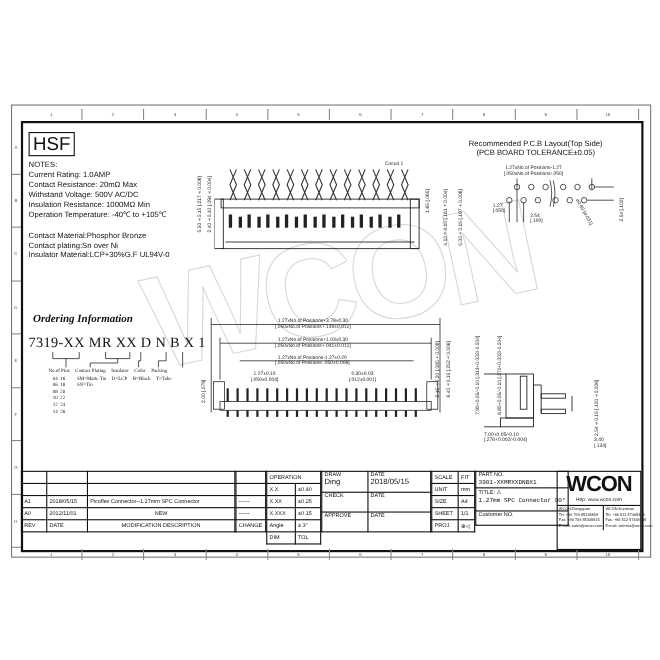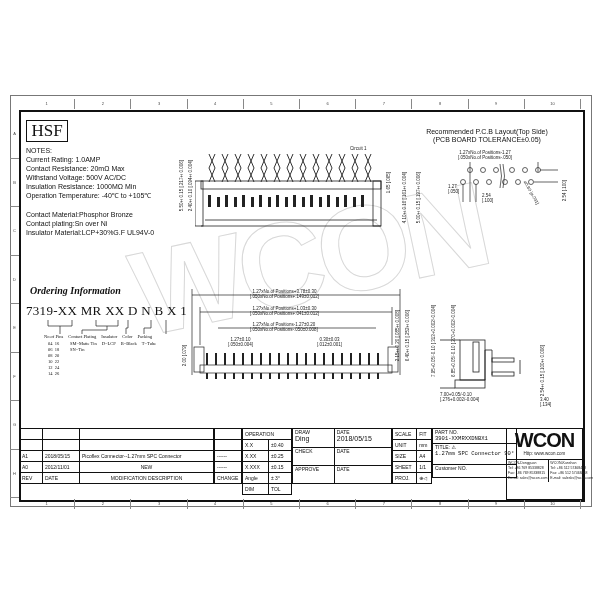--- a/index.html
+++ b/index.html
@@ -6,21 +6,21 @@
   body{width:600px;height:600px;position:relative;overflow:hidden;font-family:"Liberation Sans",sans-serif;color:#111;}
   .abs{position:absolute;}
   .frame-outer{left:10px;top:95px;width:580px;height:410px;border:1px solid #777;}
   .frame-inner{left:19px;top:110px;width:562px;height:388px;border:2px solid #111;}
   .ruler-top{left:19px;top:99px;width:562px;height:10px;display:flex;}
   .ruler-top div{flex:1;border-right:1px solid #888;font-size:4px;text-align:center;color:#444;line-height:10px;}
   .ruler-bot{left:19px;top:499px;width:562px;height:10px;display:flex;}
   .ruler-bot div{flex:1;border-right:1px solid #888;font-size:4px;text-align:center;color:#444;line-height:10px;}
   .ruler-left{left:10px;top:110px;width:9px;height:388px;display:flex;flex-direction:column;}
   .ruler-left div{flex:1;border-bottom:1px solid #888;font-size:4px;text-align:center;color:#444;display:flex;align-items:center;justify-content:center;}
-  .hsf{left:26px;top:120px;width:40px;height:20px;border:1.5px solid #111;font-family:Liberation Serif, serif;font-size:17px;line-height:20px;text-align:center;}
+  .hsf{left:26px;top:120px;width:40px;height:20px;border:1.5px solid #111;font-family:Liberation Sans, sans-serif;font-size:17px;line-height:20px;text-align:center;}
   .notes{left:26px;top:146px;font-size:7px;line-height:9px;}
   .materials{left:26px;top:210px;font-size:7px;line-height:9px;}
   .order-title{left:30px;top:285px;font-family:"Liberation Serif",serif;font-style:italic;font-weight:bold;font-size:10px;}
   .order-code{left:26px;top:303px;font-family:"Liberation Serif",serif;font-size:13px;letter-spacing:0.3px;}
   .order-legend{left:44px;top:334px;font-family:"Liberation Serif",serif;font-size:4.5px;line-height:6px;}
   .order-legend span{display:inline-block;margin-right:5px;}
   .pins{left:50px;top:340px;font-family:"Liberation Serif",serif;font-size:4.5px;line-height:6px;}
   .dim{font-size:4.5px;line-height:5px;color:#222;white-space:nowrap;}
   .vtext{writing-mode:vertical-rl;transform:rotate(180deg);}
   .pcb-title{left:402px;top:128px;font-size:7px;line-height:8px;text-align:center;width:170px;}

